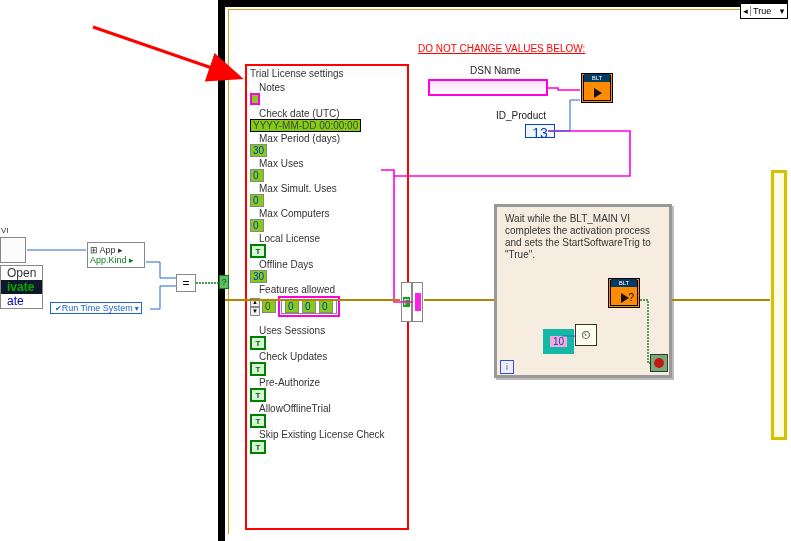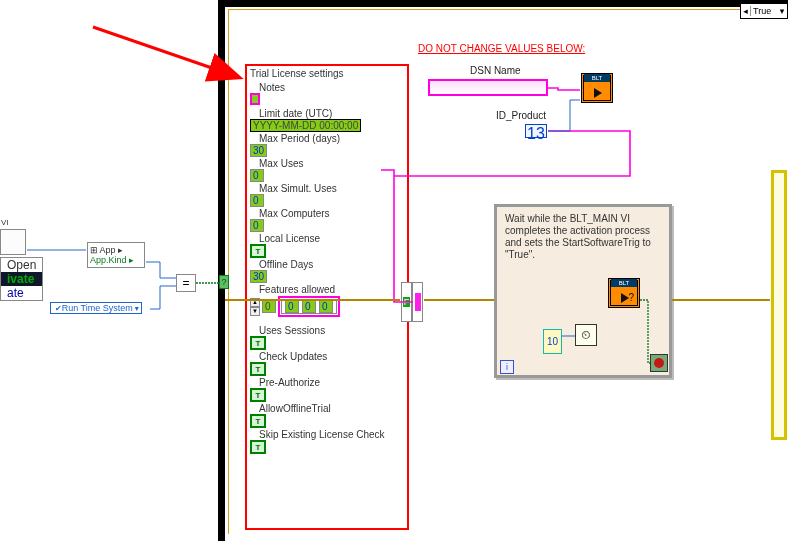--- a/index.html
+++ b/index.html
@@ -111,24 +111,24 @@
   .dsn-label { position:absolute; left: 470px; top:65px; font-size:10px; color:#222; }
   .dsn-box { position:absolute; left:428px; top:79px; width:120px; height:17px; border:2px solid #ff00e1;
     background: linear-gradient(#fedffe,#fff); }
   .blt-icon1 { position:absolute; left:581px; top:73px; }
   .blt-icon-box {
     width:32px;height:30px; border:3px double #000; background:#ff8c00; position:relative;
   }
   .blt-icon-header { position:absolute; top:-2px; left:0; right:0; height:8px; background:#013a63; color:#fff; font-size:6px; text-align:center; line-height:8px;}
   .blt-icon-play { position:absolute; top:12px; left:10px; width:0;height:0;border-top:5px solid transparent;border-bottom:5px solid transparent;border-left:8px solid #111;}
   .id-label { position:absolute; left:496px; top:110px; font-size:10px; color:#222;}
-  .id-box   { position:absolute; left:525px; top:124px; width:22px; height:14px; border:1px solid #0044cc;
-    color:#0044cc; font-size:16px; text-align:center; background:#f4f6ff;}
-
-  .left-vi { position:absolute; left:0; top:229px; }
+  .id-box   { position:absolute; left:525px; top:124px; width:30px; height:14px; border:1px solid #0044cc;
+    color:#0044cc; font-size:14px; text-align:center; background:#f4f6ff;}
+
+  .left-vi { position:absolute; left:0; top:237px; }
   .vi-chip {
     width: 26px; height:26px; border:1px solid #888; background:#fcfcfc; position:relative; font-size:8px;
   }
   .vi-chip .title { position:absolute; top:-12px; left:0; font-size:8px; color:#333;}
   .three-row { display:flex; flex-direction:column;}
   .three-row div { font-size:12px; padding:0 6px;}
   .row-open { color:#333;}
   .row-ivate { color:#0a0; background:#0f172a;font-weight:bold;}
   .row-ate  { color:#00a;}
 
@@ -170,21 +170,21 @@
     width:178px; height:174px;
     border:3px solid #999; background:#f6ede0;
     box-shadow: 2px 2px 0 #bbb;
     padding:6px 8px;
     font-size:10px; color:#333;
   }
   .note-panel .txt { line-height:12px; }
   .blt-icon2 { position:absolute; left:608px; top:278px;}
   .const-10 {
     position:absolute; left:543px; top:329px;
-    border:1px solid #14b8a6; color:#0044cc; font-size:10px; padding:6px 3px; background:#fef9c3;
+    border:7px solid #14b8a6; color:#0044cc; font-size:10px; padding:0 3px; background:#f9a8d4;
   }
   .clock-icon {
     position:absolute; left:575px; top:324px;
     width:22px;height:22px; border:1px solid #333; background:#ffe;
     display:flex;align-items:center;justify-content:center;font-size:12px;
   }
   .loop-i { position:absolute; left:500px; top:360px; width:14px;height:14px; border:1px solid #3355cc;
     color:#3355cc; display:flex;align-items:center;justify-content:center; font-size:9px; background:#eef;}
   .stop-node { position:absolute; left:650px; top:354px; width:18px;height:18px; border:1px solid #333;
     background:#7a7;}
@@ -221,21 +221,21 @@
 </div>
 
 <div class="red-panel">
   <div class="panel-header">Trial License settings</div>
 
   <div class="field-label">Notes</div>
   <div style="margin:0 3px;">
     <span class="field-value value-border-magenta" style="min-width:10px;height:12px;"></span>
   </div>
 
-  <div class="field-label">Limit date (UTC)</div>
+  <div class="field-label">Check date (UTC)</div>
   <div style="margin:0 3px;">
     <span class="field-value value-border-black">YYYY-MM-DD 00:00:00</span>
   </div>
 
   <div class="field-label">Max Period (days)</div>
   <div style="margin:0 3px;">
     <span class="field-value value-border-gray value-border-blue">30</span>
   </div>
 
   <div class="field-label">Max Uses</div>

